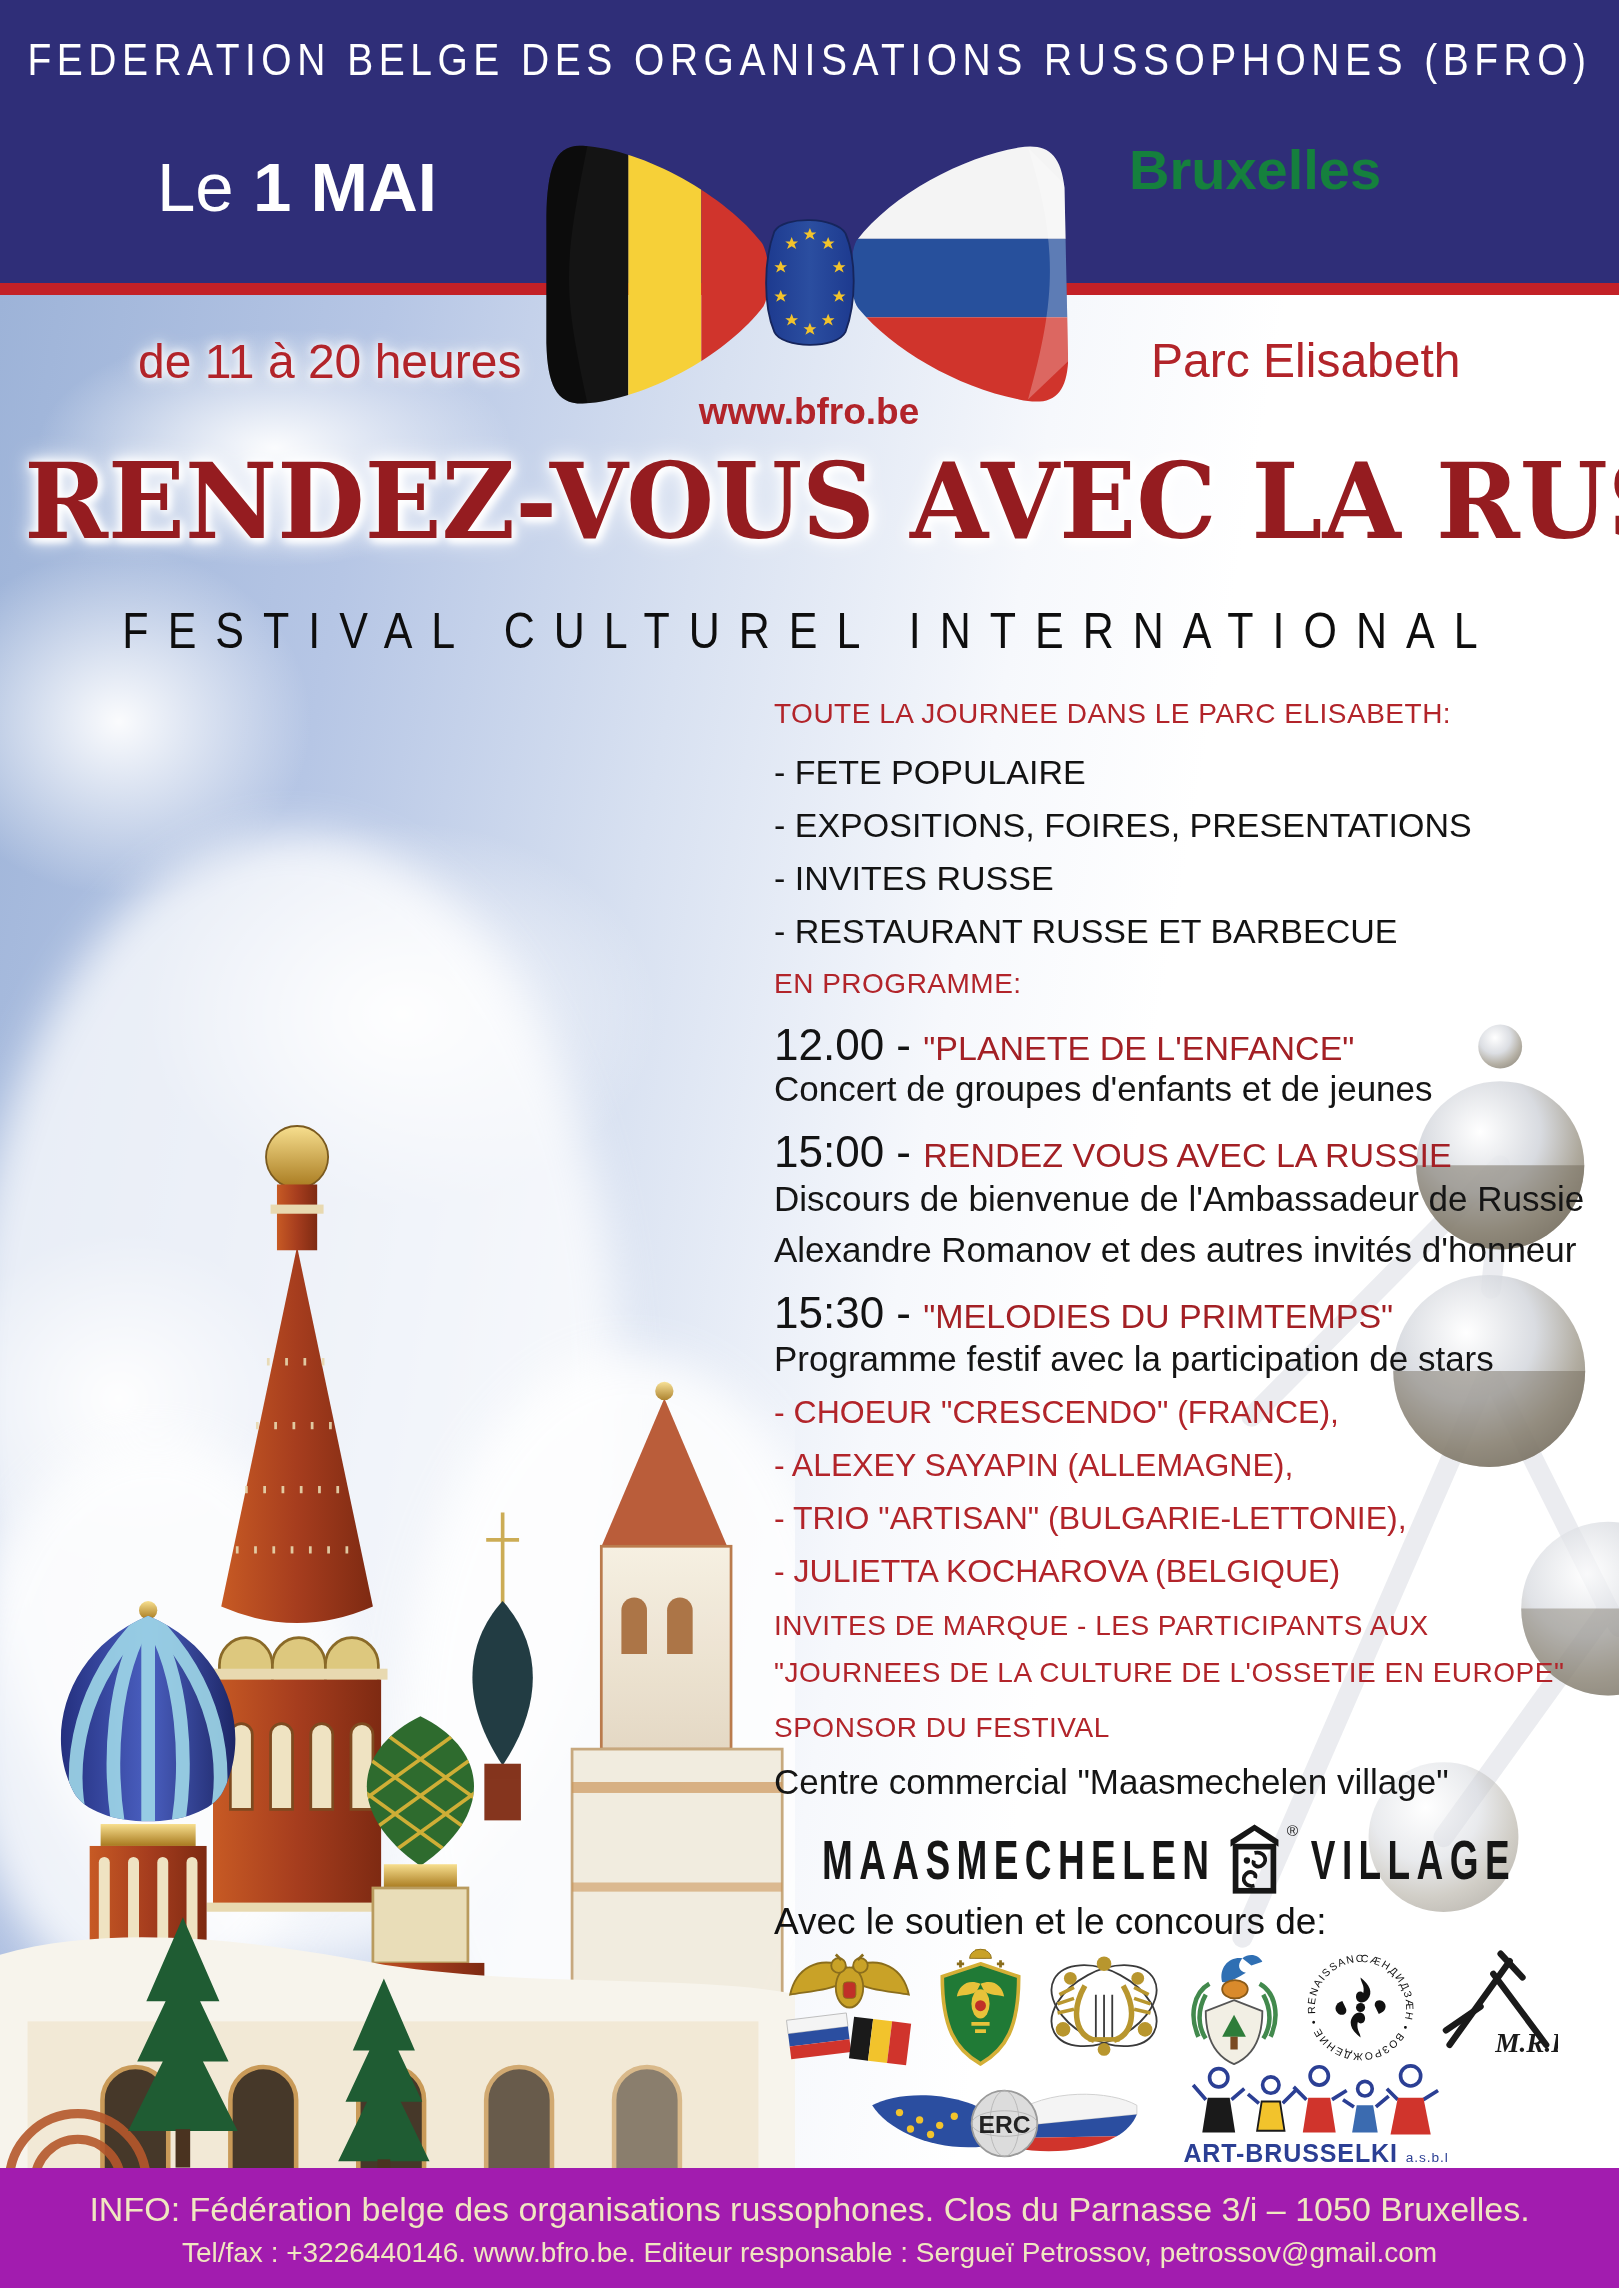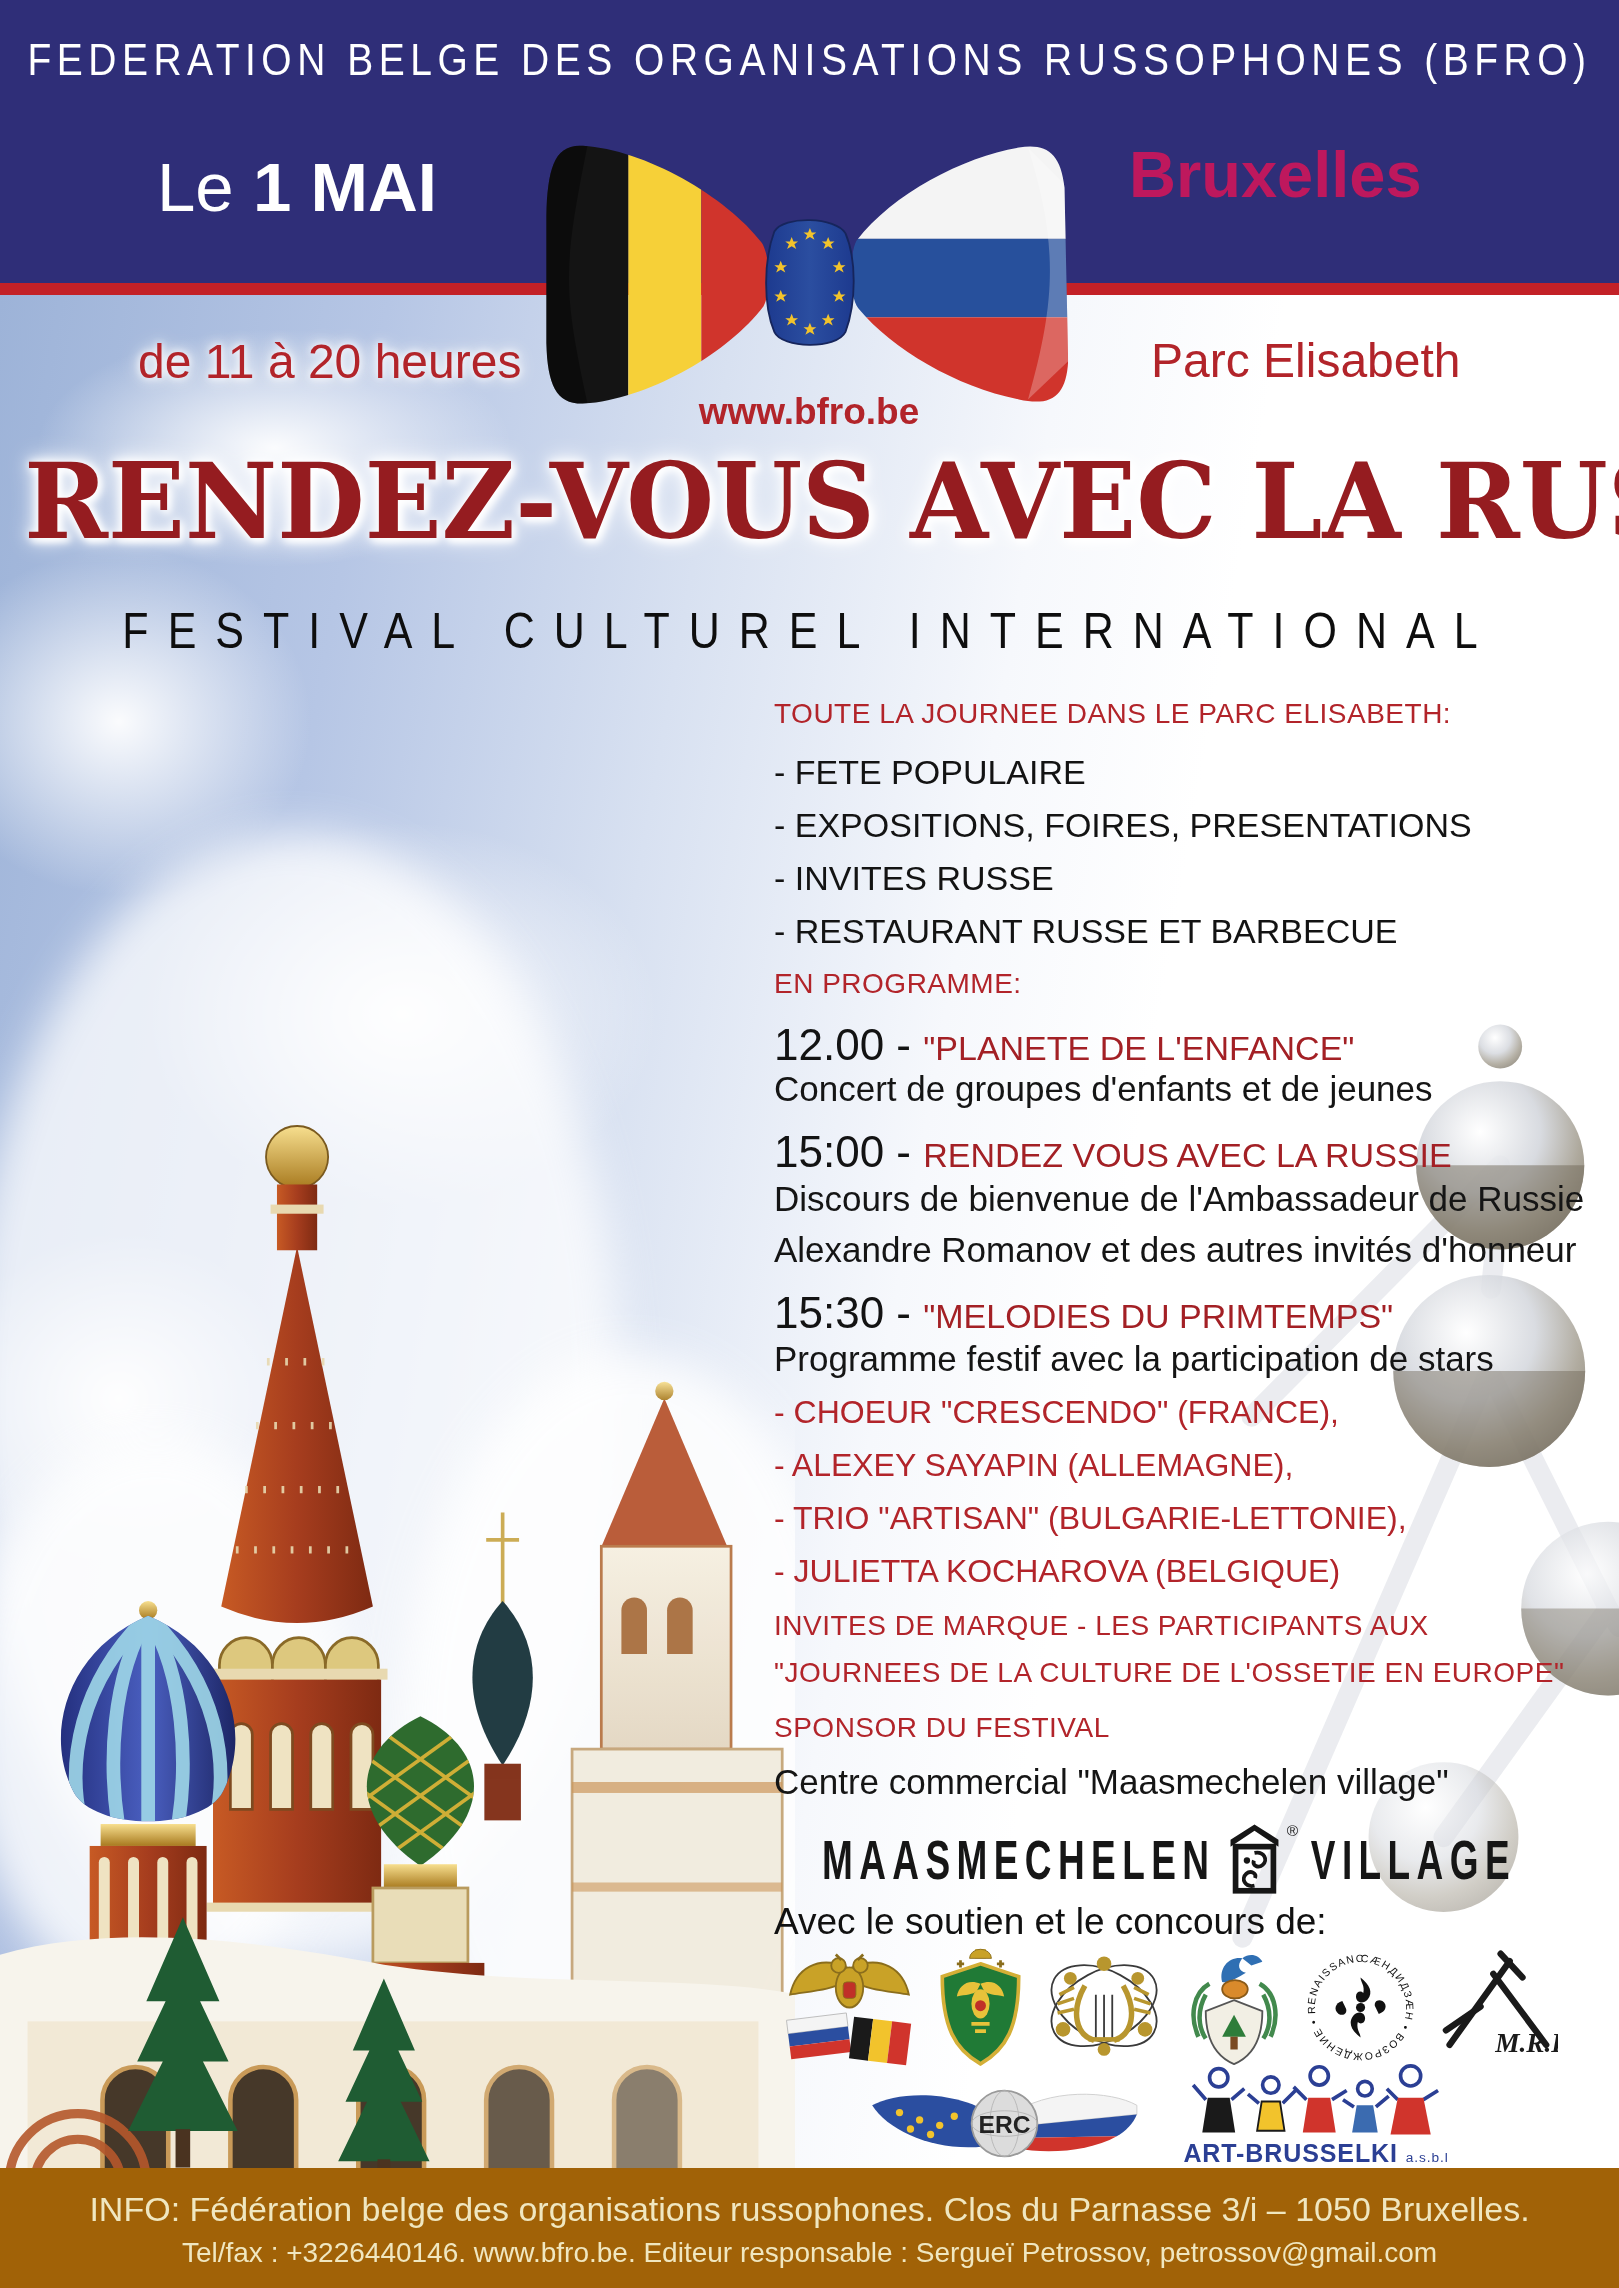--- a/index.html
+++ b/index.html
@@ -11,21 +11,21 @@
   .band-red{position:absolute;top:283px;left:0;width:100%;height:12px;background:#c32127;}
 
   .sky{position:absolute;top:295px;left:0;width:100%;height:1875px;
        background:linear-gradient(100deg,#9db3d8 0%,#b6c6e5 20%,#d8e1f1 38%,#f6f8fc 55%,#ffffff 66%);}
   .cloud{position:absolute;background:radial-gradient(closest-side,rgba(255,255,255,.95),rgba(255,255,255,0));border-radius:50%;}
 
   .org-header{position:absolute;top:38px;left:0;width:100%;text-align:center;color:#ffffff;
       font-size:39px;letter-spacing:5.5px;white-space:nowrap;transform:scaleY(1.12);}
   .date-line{position:absolute;top:148px;left:157px;color:#fff;font-size:69px;white-space:nowrap;}
   .date-line .bold{font-weight:bold;}
-  .city{position:absolute;top:137px;left:1129px;color:#be185d;font-size:65px;font-weight:bold;white-space:nowrap;}
+  .city{position:absolute;top:137px;left:1129px;color:#15803d;font-size:56px;font-weight:bold;white-space:nowrap;}
 
   .halo{text-shadow:0 0 7.3px rgba(255,255,255,.95),0 0 12.8px rgba(255,255,255,.9),0 0 20px rgba(255,255,255,.8);}
   .hours{position:absolute;top:334px;left:102px;font-size:48px;color:#b2242a;white-space:nowrap;margin-left:36px;}
   .venue{position:absolute;top:333px;left:1151px;font-size:48px;color:#b2242a;white-space:nowrap;}
   .website{position:absolute;top:391px;left:535px;width:548px;text-align:center;
       font-size:37px;font-weight:bold;color:#b2242a;}
 
   .bowtie{position:absolute;top:133px;left:535px;}
 
   
@@ -54,21 +54,21 @@
 
   .support-heading{position:absolute;top:1901px;left:774px;font-size:37px;color:#111;white-space:nowrap;}
   .logos-row{position:absolute;top:1943px;left:781px;width:777px;height:128px;display:flex;
       align-items:center;justify-content:space-between;}
   .erc-logo{position:absolute;top:2076px;left:863px;}
   .art-logo{position:absolute;top:2063px;left:1179px;width:274px;text-align:center;}
   .art-text{color:#2b3f94;font-weight:bold;font-size:25px;letter-spacing:0.9px;margin-top:-3.7px;white-space:nowrap;}
   .art-text .suffix{font-size:13.7px;font-weight:normal;}
 
   
-  .footer{position:absolute;top:2168px;left:0;width:100%;height:121px;background:#a16207;
+  .footer{position:absolute;top:2168px;left:0;width:100%;height:121px;background:#a21caf;
       color:#f0e7c0;text-align:center;}
   .footer .l1{margin-top:22px;font-size:34px;white-space:nowrap;}
   .footer .l2{margin-top:8px;font-size:28px;white-space:nowrap;}
 
   .cathedral{position:absolute;top:576px;left:-9.1px;}
   .atomium{position:absolute;top:987px;left:1215px;}
 </style>
 </head>
 <body>
 

